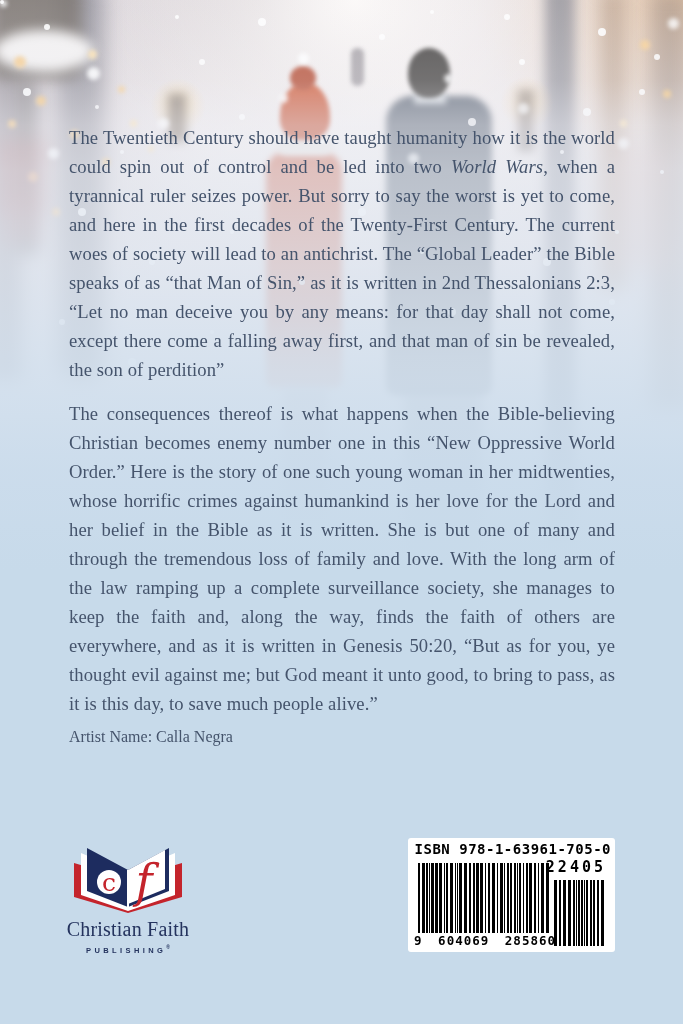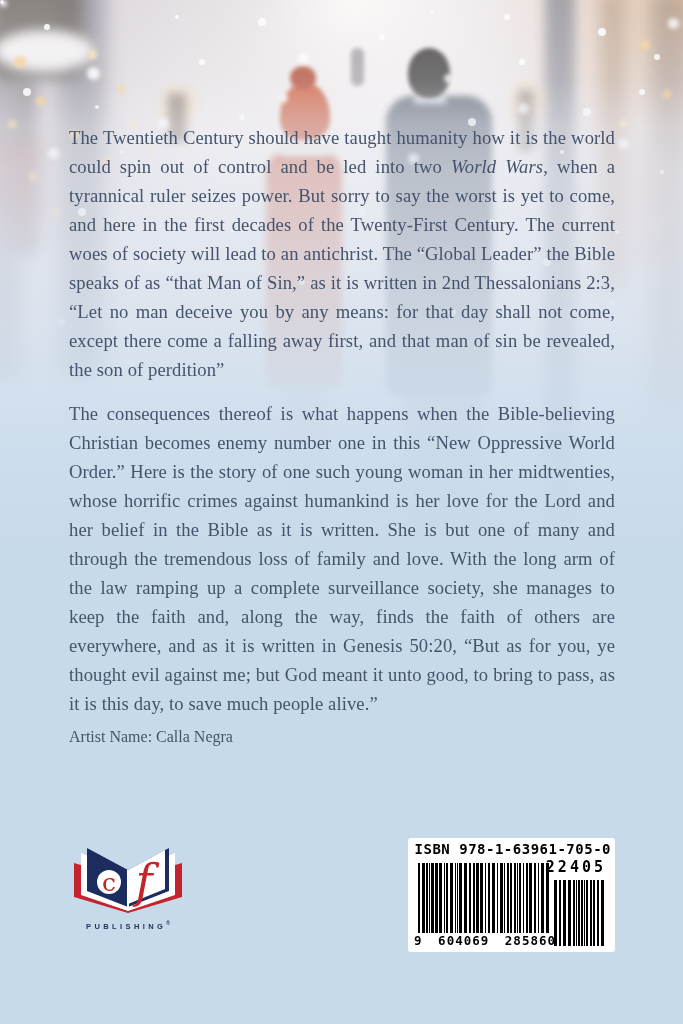--- a/index.html
+++ b/index.html
@@ -196,16 +196,17 @@
     <svg width="112" height="72" viewBox="0 0 110 72">
       <polygon points="1,18 55,34 109,18 109,52 55,68 1,52" fill="#c4242c"></polygon>
       <polygon points="8,8 55,28 102,8 102,50 55,66 8,50" fill="#ffffff"></polygon>
       <polygon points="14,3 55,25 96,3 96,46 55,62 14,46" fill="#1d2c5f"></polygon>
       <polygon points="55,25 92,5 92,44 55,59" fill="#ffffff"></polygon>
       <line x1="55" y1="25" x2="55" y2="62" stroke="#ffffff" stroke-width="2"></line>
       <circle cx="36" cy="37" r="12" fill="#ffffff"></circle>
       <text x="36" y="46" text-anchor="middle" font-family="DejaVu Serif, serif" font-size="25" fill="#c4242c">c</text>
       <text x="71" y="52" text-anchor="middle" font-family="DejaVu Serif, serif" font-style="italic" font-size="46" fill="#c4242c">f</text>
     </svg>
+    <div class="pub-name">Christian Faith</div>
     <div class="pub-sub"><span>PUBLISHING</span><span class="reg">®</span></div>
   </div>
 
 </div>
 
 </body></html>

